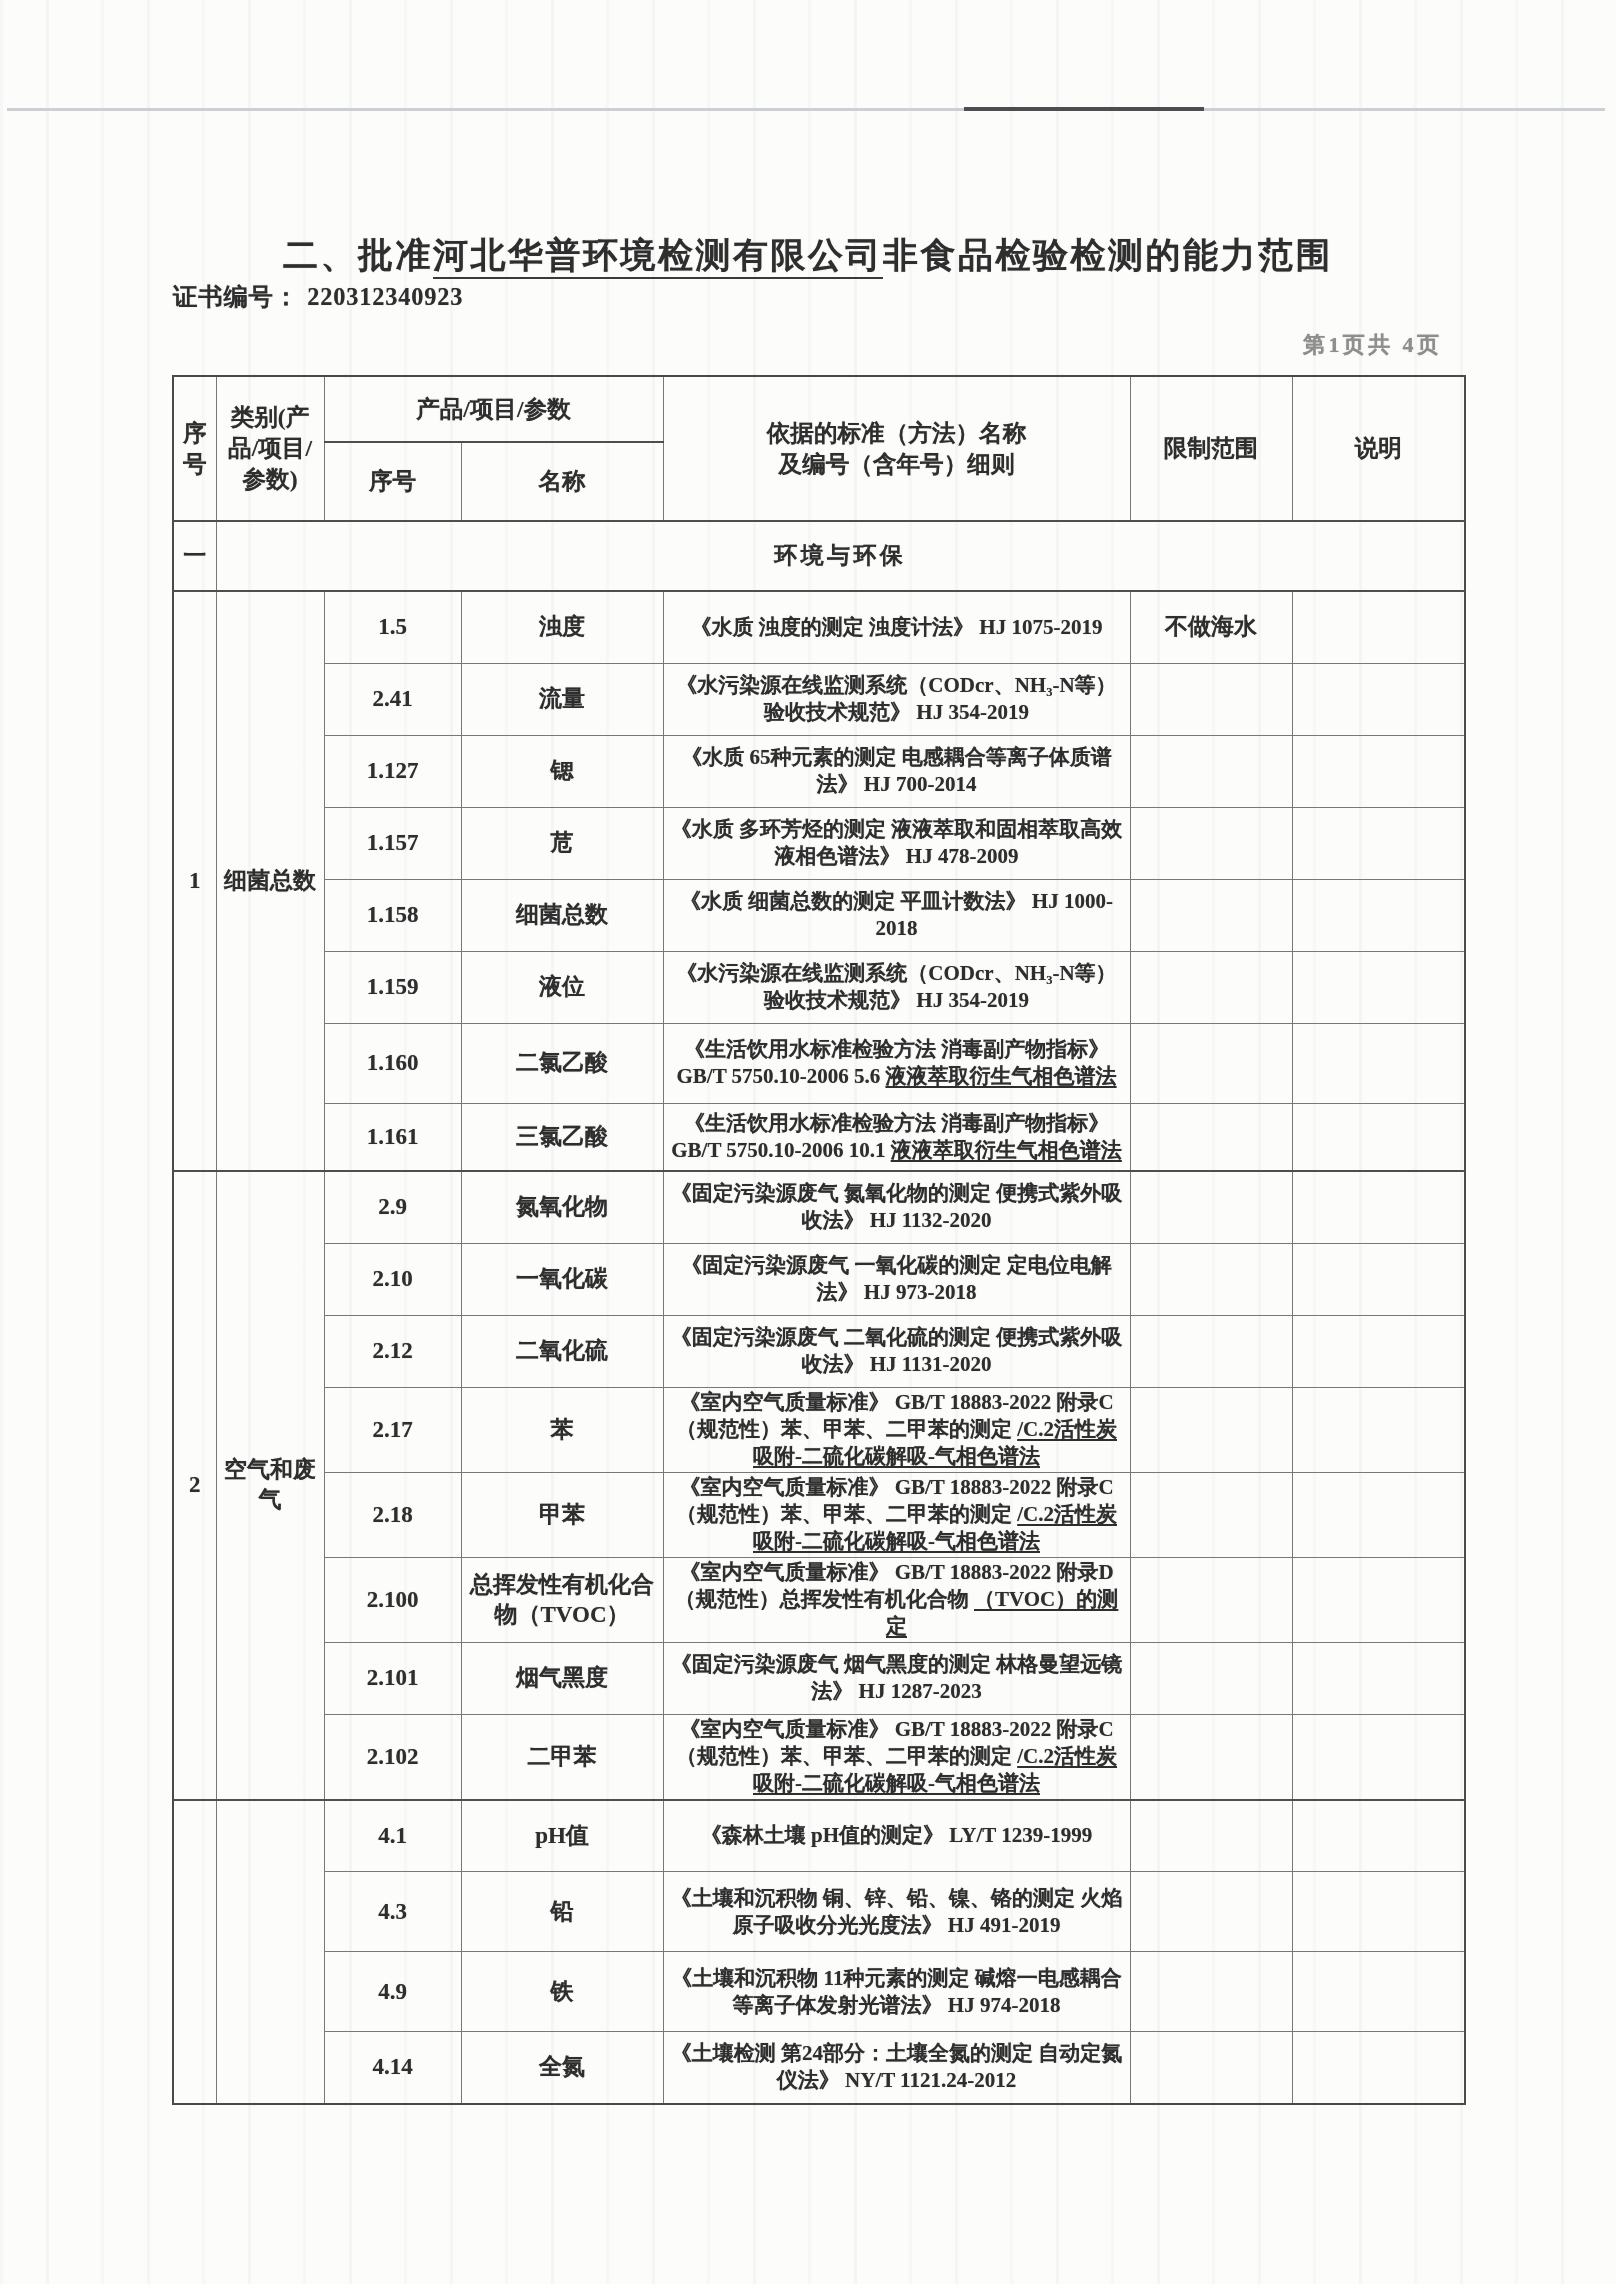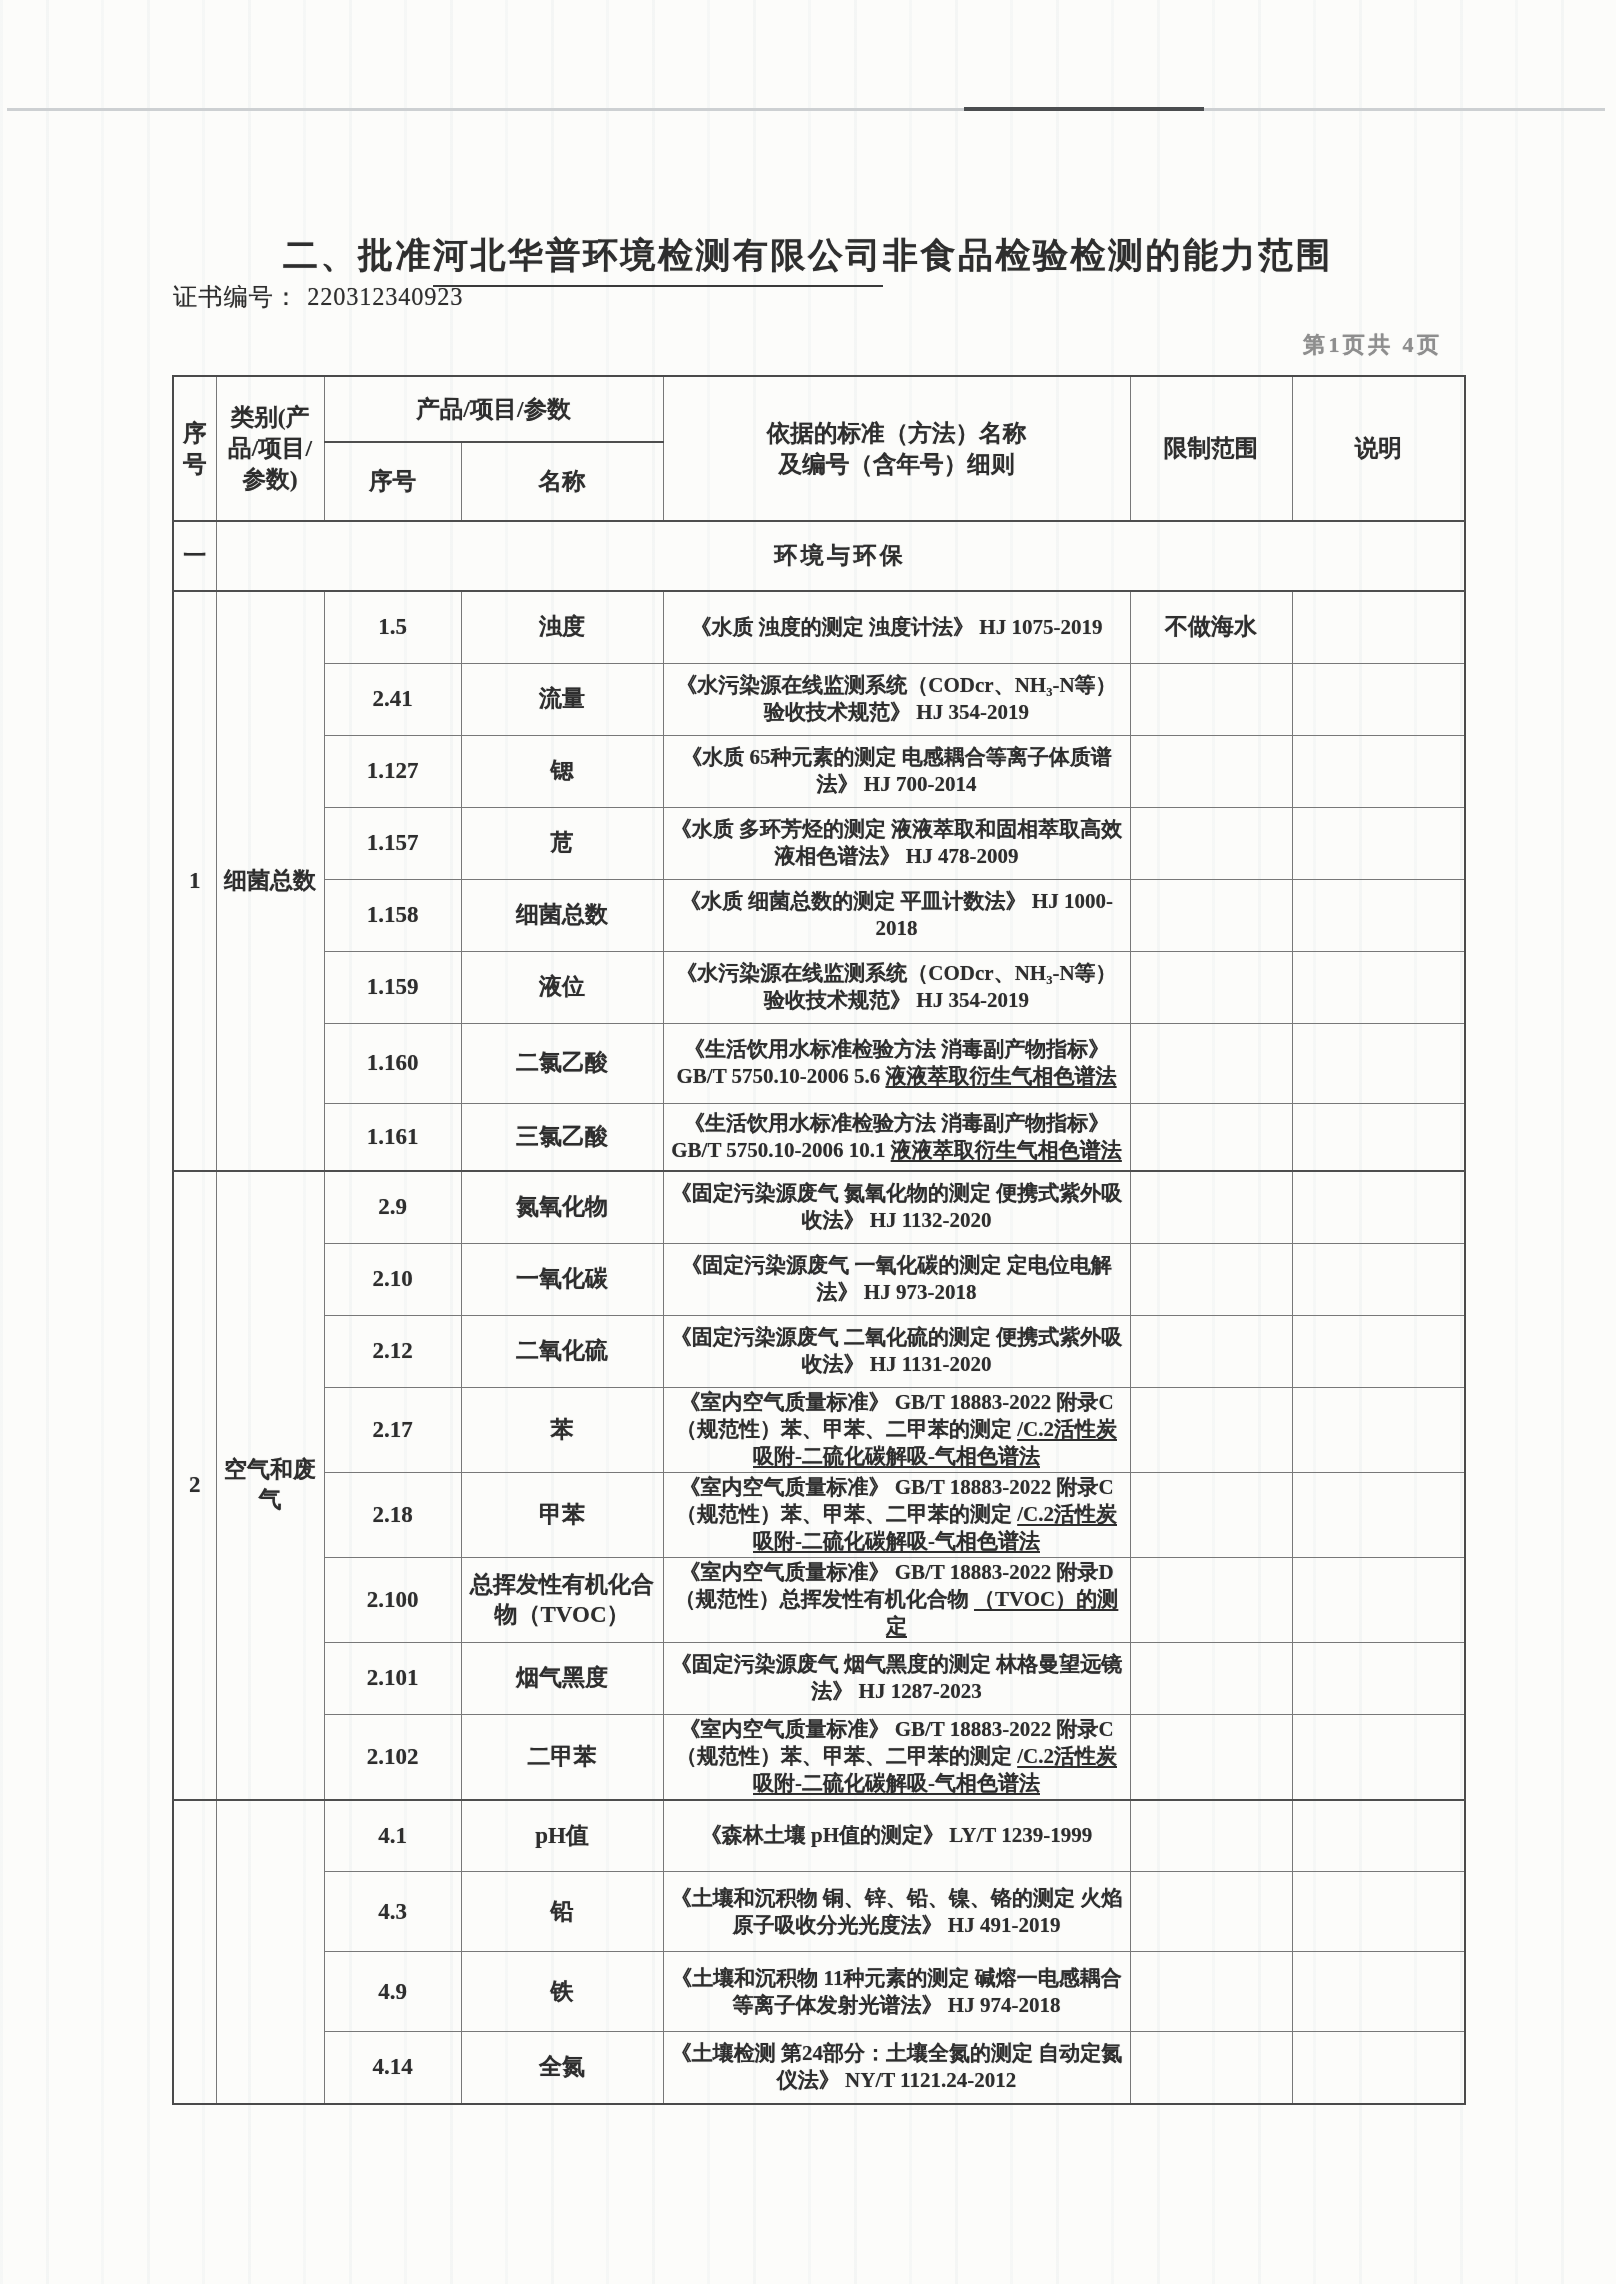--- a/index.html
+++ b/index.html
@@ -12,22 +12,22 @@
     font-family:"Liberation Serif","DejaVu Serif",serif;
     color:#2e2e2e;
   }
   .txt{ text-shadow:0 0 0.8px rgba(46,46,46,0.5); }
   .scanline{ position:absolute; left:6.7px; top:108px; width:1598px; height:2.5px; background:#cdd0d2; }
   .scanline-dark{ position:absolute; left:964px; top:107px; width:240px; height:4.2px; background:#4b4d4f; }
   .doc-title{
     position:absolute; top:232px; left:0; width:1616px; text-align:center;
     font-size:35px; font-weight:bold; letter-spacing:2.5px; white-space:nowrap;
   }
-  .title-company{ border-bottom:2.5px solid #3a3a3a; padding-bottom:10px; }
-  .meta-line{ position:absolute; left:173px; font-size:24.4px; font-weight:normal; letter-spacing:0.8px; }
+  .title-company{ border-bottom:2.5px solid #3a3a3a; padding-bottom:2px; }
+  .meta-line{ position:absolute; left:173px; font-size:24.4px; font-weight:bold; letter-spacing:0.8px; }
   .meta-cert{ top:281px; }
   .meta-addr{ top:325px; }
   .meta-line .val{ margin-left:8.4px; }
   .page-indicator{
     position:absolute; top:330px; left:1303px; font-size:22px; color:#8e8e8e;
     letter-spacing:3.4px; font-weight:bold;
   }
   table.cap-table{
     position:absolute; top:375px; left:172px; width:1292px;
     border-collapse:collapse; table-layout:fixed;

